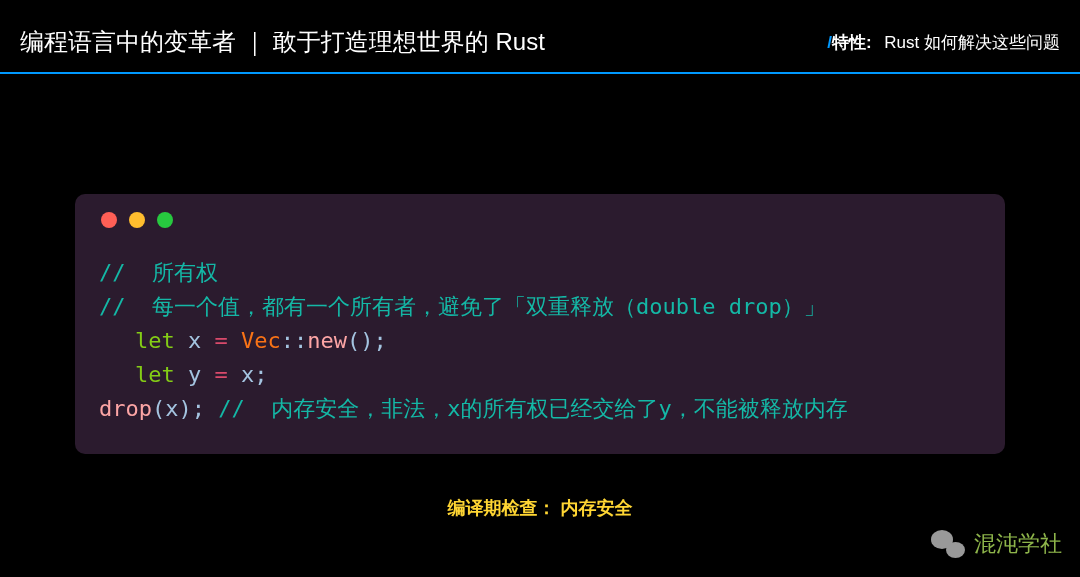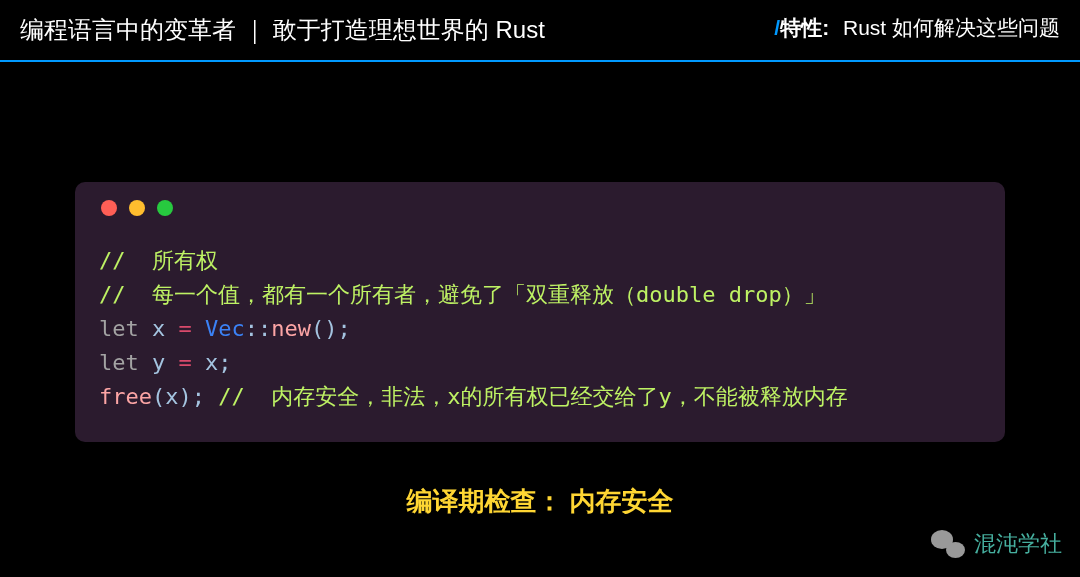--- a/index.html
+++ b/index.html
@@ -6,31 +6,32 @@
     body {
       width: 1080px;
       height: 577px;
       background: #000;
       font-family: "PingFang SC", "Microsoft YaHei", -apple-system, sans-serif;
       overflow: hidden;
       position: relative;
     }
     .header {
       display: flex;
+      align-items: center;
       justify-content: space-between;
-      padding: 14px 20px 14px 20px;
+      padding: 26px 20px 14px 20px;
       border-bottom: 2px solid #0099ff;
     }
     .header-left {
       color: #fff;
       font-size: 24px;
       font-weight: 500;
     }
     .header-right {
-      font-size: 21px;
+      font-size: 17px;
     }
     .header-slash {
       color: #0099ff;
       font-weight: 600;
     }
     .header-feature {
       color: #fff;
       font-weight: 600;
     }
     .header-desc {
@@ -58,42 +59,42 @@
     .dot-red { background: #ff5f56; }
     .dot-yellow { background: #ffbd2e; }
     .dot-green { background: #27c93f; }
     .code-block {
       font-family: "SF Mono", Menlo, Monaco, Consolas, monospace;
       font-size: 22px;
       line-height: 1.55;
       white-space: pre;
       color: #88d0e0;
     }
-    .tk-comment { color: #bef264; }
-    .tk-keyword { color: #a3a3a3; }
+    .tk-comment { color: #14b8a6; }
+    .tk-keyword { color: #84cc16; margin-left: 36px; }
     .tk-var { color: #a4c4e0; }
-    .tk-type { color: #3b82f6; }
+    .tk-type { color: #f97316; }
     .tk-func { color: #fca5a5; }
     .tk-punct { color: #a4c4e0; }
     .tk-op { color: #d94a6b; }
     .caption {
       text-align: center;
       margin-top: 42px;
       color: #ffd633;
-      font-size: 26px;
+      font-size: 18px;
       font-weight: 600;
     }
     .watermark {
       position: absolute;
       right: 18px;
       bottom: 18px;
       display: flex;
       align-items: center;
       gap: 9px;
-      color: #5eead4;
+      color: #bef264;
       font-size: 22px;
       font-weight: 500;
       opacity: 0.75;
     }
     .wechat-icon {
       position: relative;
       width: 34px;
       height: 28px;
     }
     .wechat-bubble-lg {
@@ -125,21 +126,21 @@
 <div class="code-window">
   <div class="traffic-lights">
     <div class="dot dot-red"></div>
     <div class="dot dot-yellow"></div>
     <div class="dot dot-green"></div>
   </div>
   <div class="code-block"><span class="tk-comment">//  所有权</span>
 <span class="tk-comment">//  每一个值，都有一个所有者，避免了「双重释放（double drop）」</span>
 <span class="tk-keyword">let</span> <span class="tk-var">x</span> <span class="tk-op">=</span> <span class="tk-type">Vec</span><span class="tk-punct">::</span><span class="tk-func">new</span><span class="tk-punct">();</span>
 <span class="tk-keyword">let</span> <span class="tk-var">y</span> <span class="tk-op">=</span> <span class="tk-var">x</span><span class="tk-punct">;</span>
-<span class="tk-func">free</span><span class="tk-punct">(</span><span class="tk-var">x</span><span class="tk-punct">);</span> <span class="tk-comment">//  内存安全，非法，x的所有权已经交给了y，不能被释放内存</span></div>
+<span class="tk-func">drop</span><span class="tk-punct">(</span><span class="tk-var">x</span><span class="tk-punct">);</span> <span class="tk-comment">//  内存安全，非法，x的所有权已经交给了y，不能被释放内存</span></div>
 </div>
 
 <div class="caption">编译期检查： 内存安全</div>
 
 <div class="watermark">
   <div class="wechat-icon">
     <div class="wechat-bubble-lg"></div>
     <div class="wechat-bubble-sm"></div>
   </div>
   <span>混沌学社</span>

